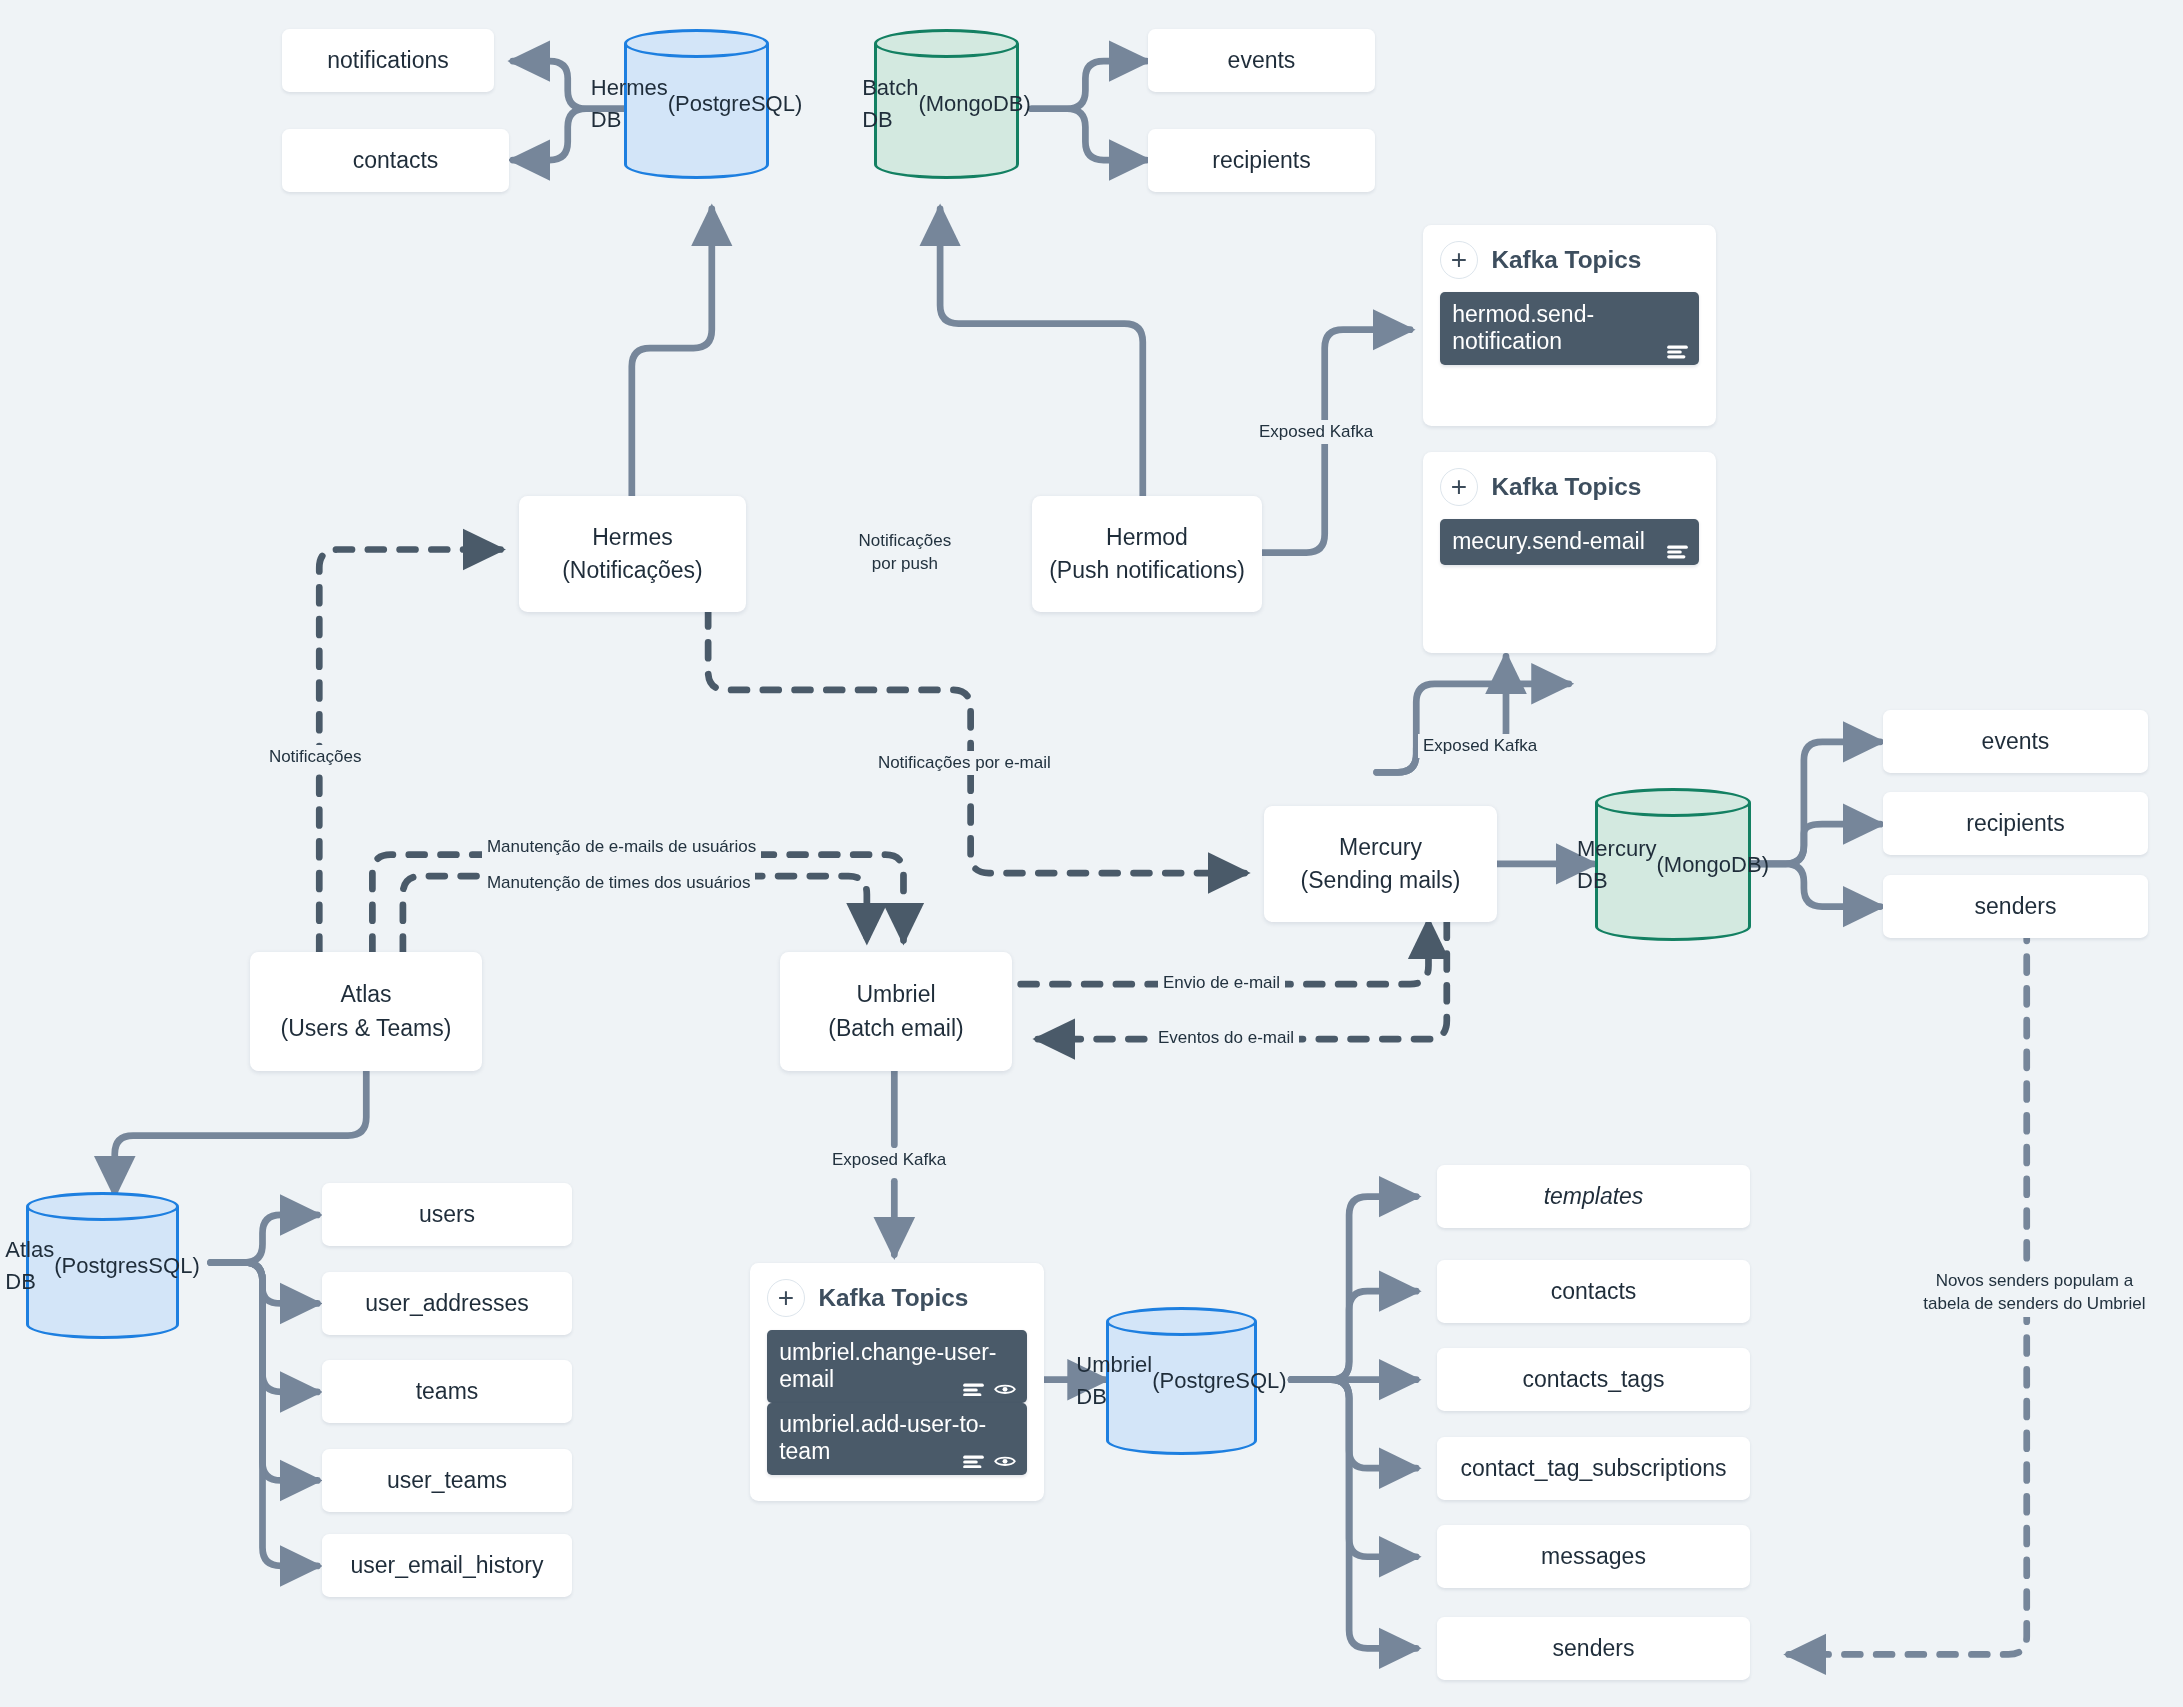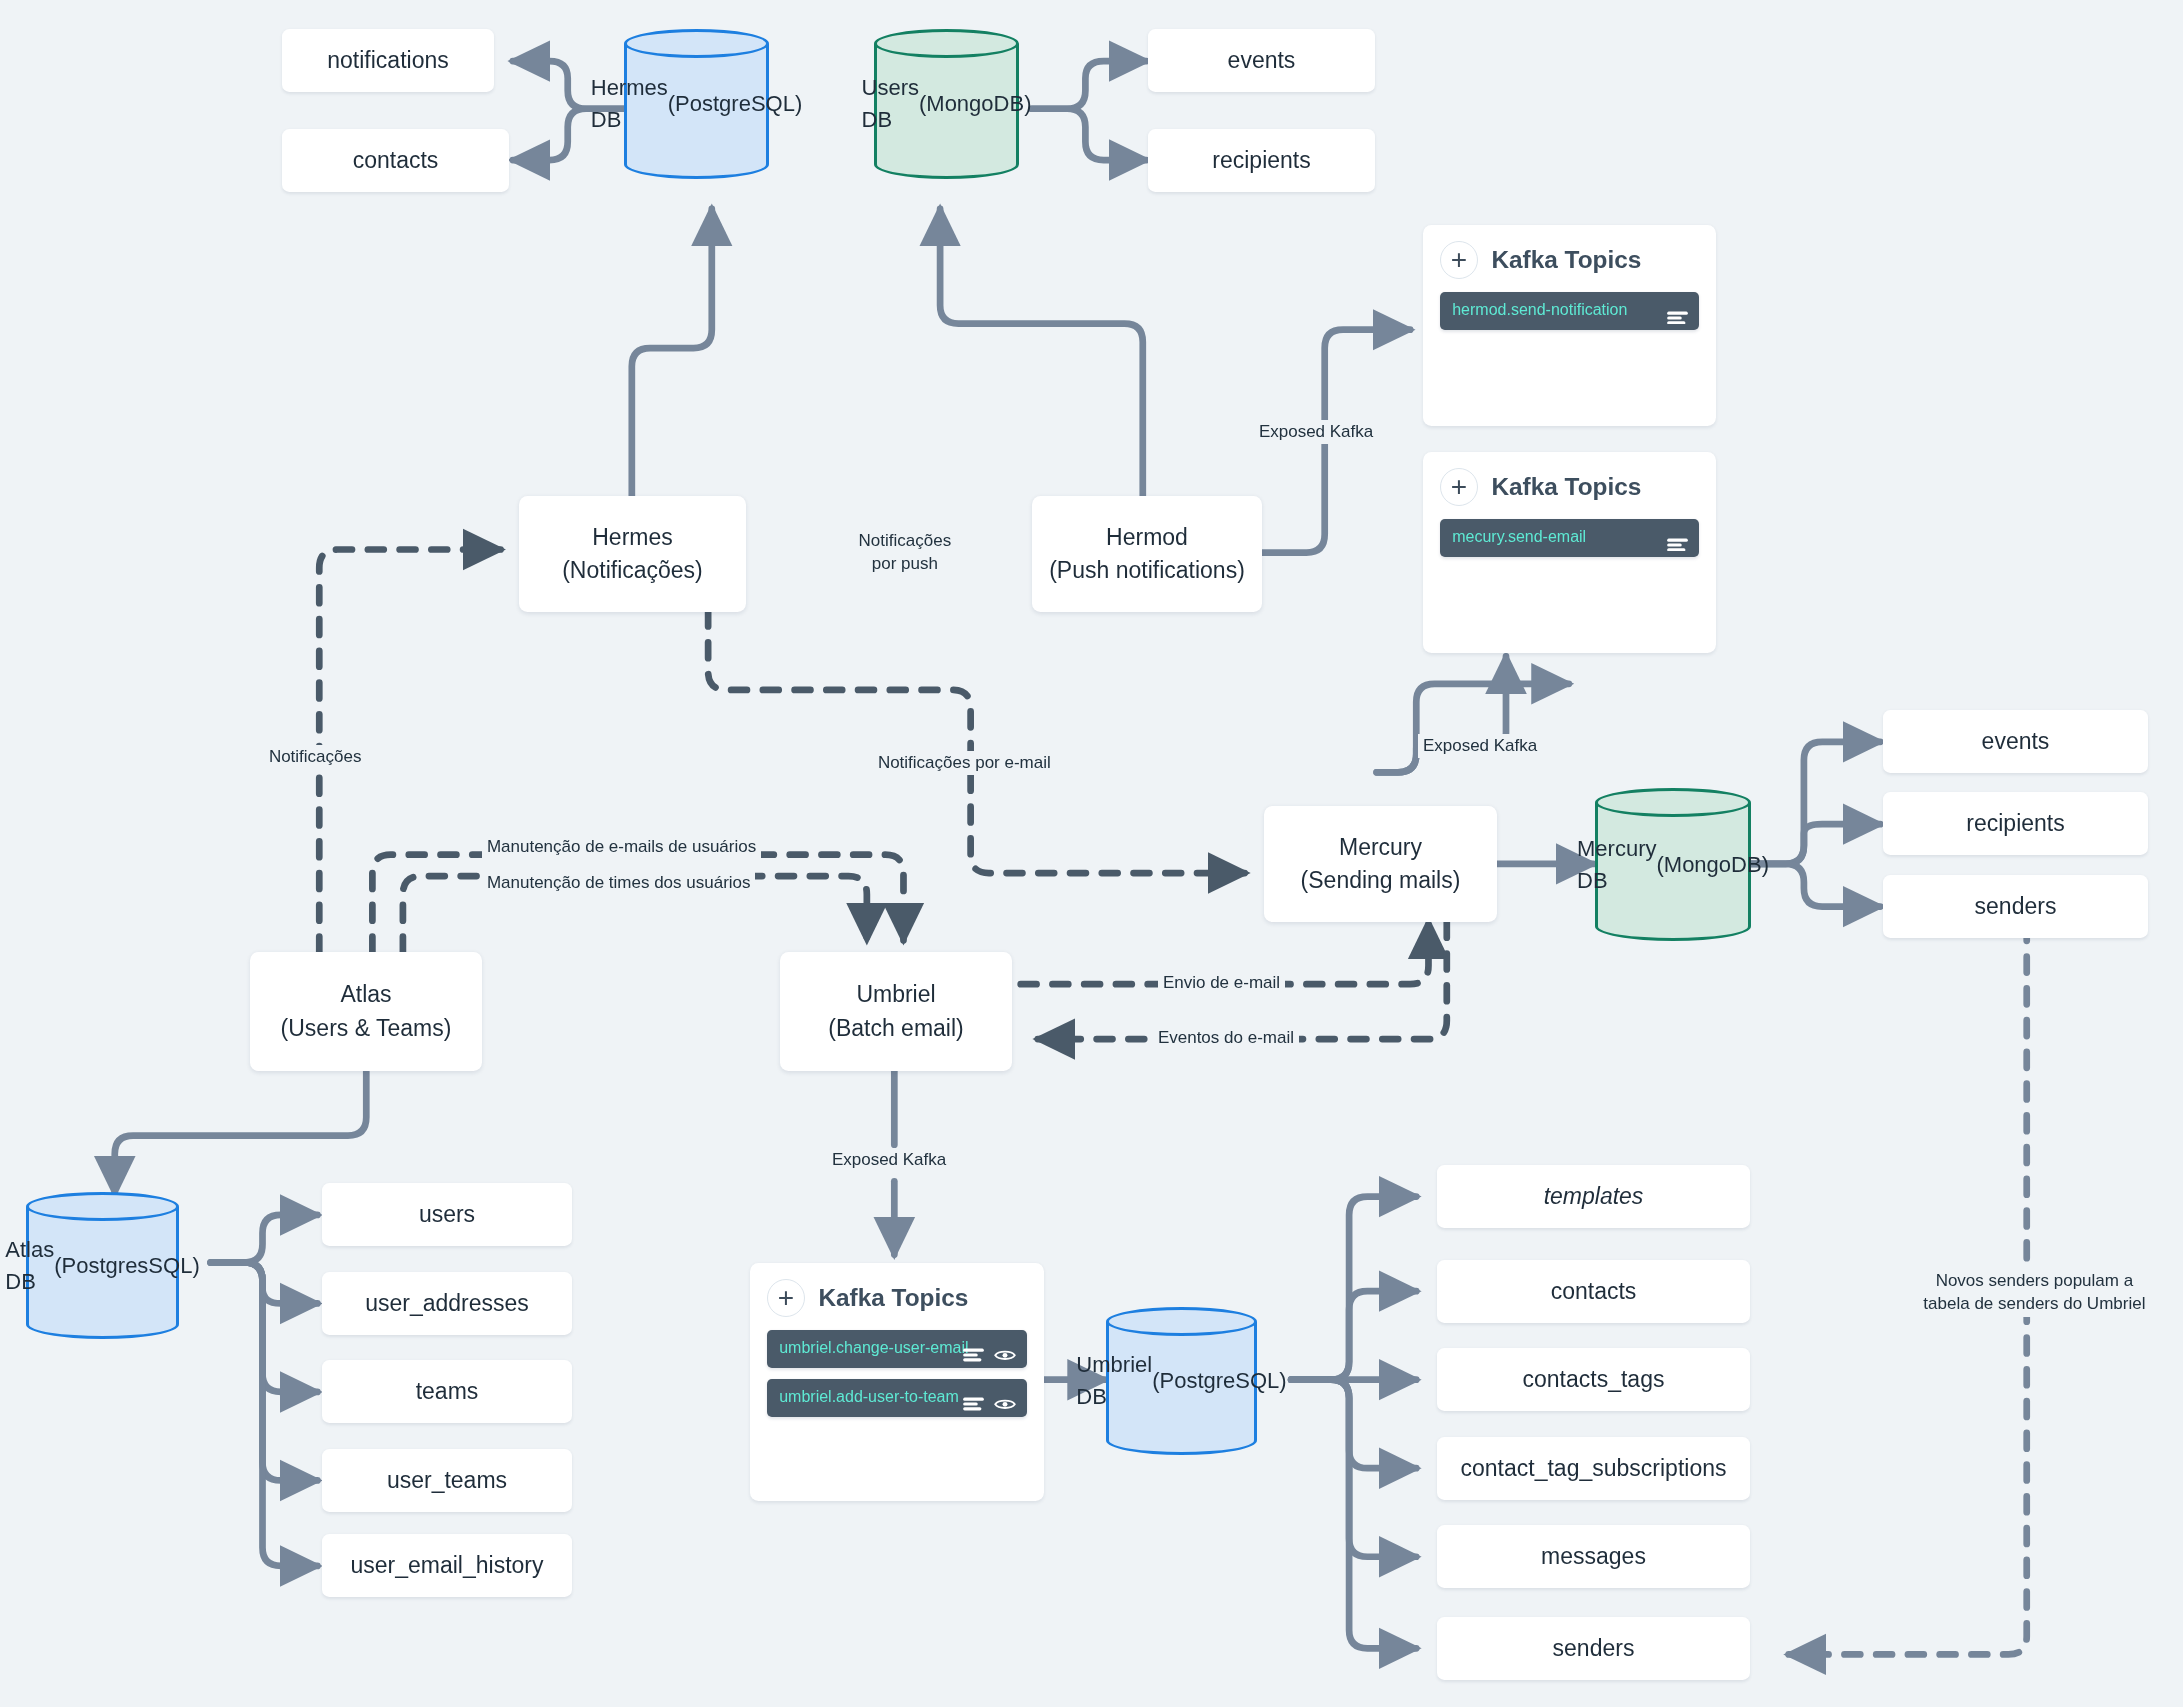--- a/index.html
+++ b/index.html
@@ -132,24 +132,23 @@
   .kafka-title {
     font-size: 24.4px;
     font-weight: bold;
     color: #3d4e5e;
   }
   .topic {
     position: relative;
     background: #4a5a69;
     border-radius: 4.9px;
     box-shadow: 0 1.2px 3.1px rgba(23,43,77,0.12);
-    color: #5eead4;
-    font-size: 16px;
+    color: #ffffff;
+    font-size: 23px;
     padding: 8.5px 12.2px 9.8px 12.2px;
-    margin-bottom: 11px;
     min-height: 38px;
     box-sizing: border-box;
   }
   .topic .tname { display: block; }
   .topic .icons {
     position: absolute;
     right: 11px;
     bottom: 6.1px;
     display: flex;
     align-items: center;
@@ -275,21 +274,21 @@
       <span>(PostgreSQL)</span>
     </div>
   </div>
 
   <div class="cyl green" style="left:874px; top:29px; width:145px; height:150px;">
     <div class="body"></div>
     <div class="bot"></div>
     <div class="cap-mask"></div>
     <div class="top"></div>
     <div class="label">
-      <span>Users DB</span>
+      <span>Batch DB</span>
       <span>(MongoDB)</span>
     </div>
   </div>
 
   <div class="node chip" style="left:1148px; top:29px; width:227px; height:63px;">
     <span>events</span>
   </div>
   <div class="node chip" style="left:1148px; top:129px; width:227px; height:63px;">
     <span>recipients</span>
   </div>

